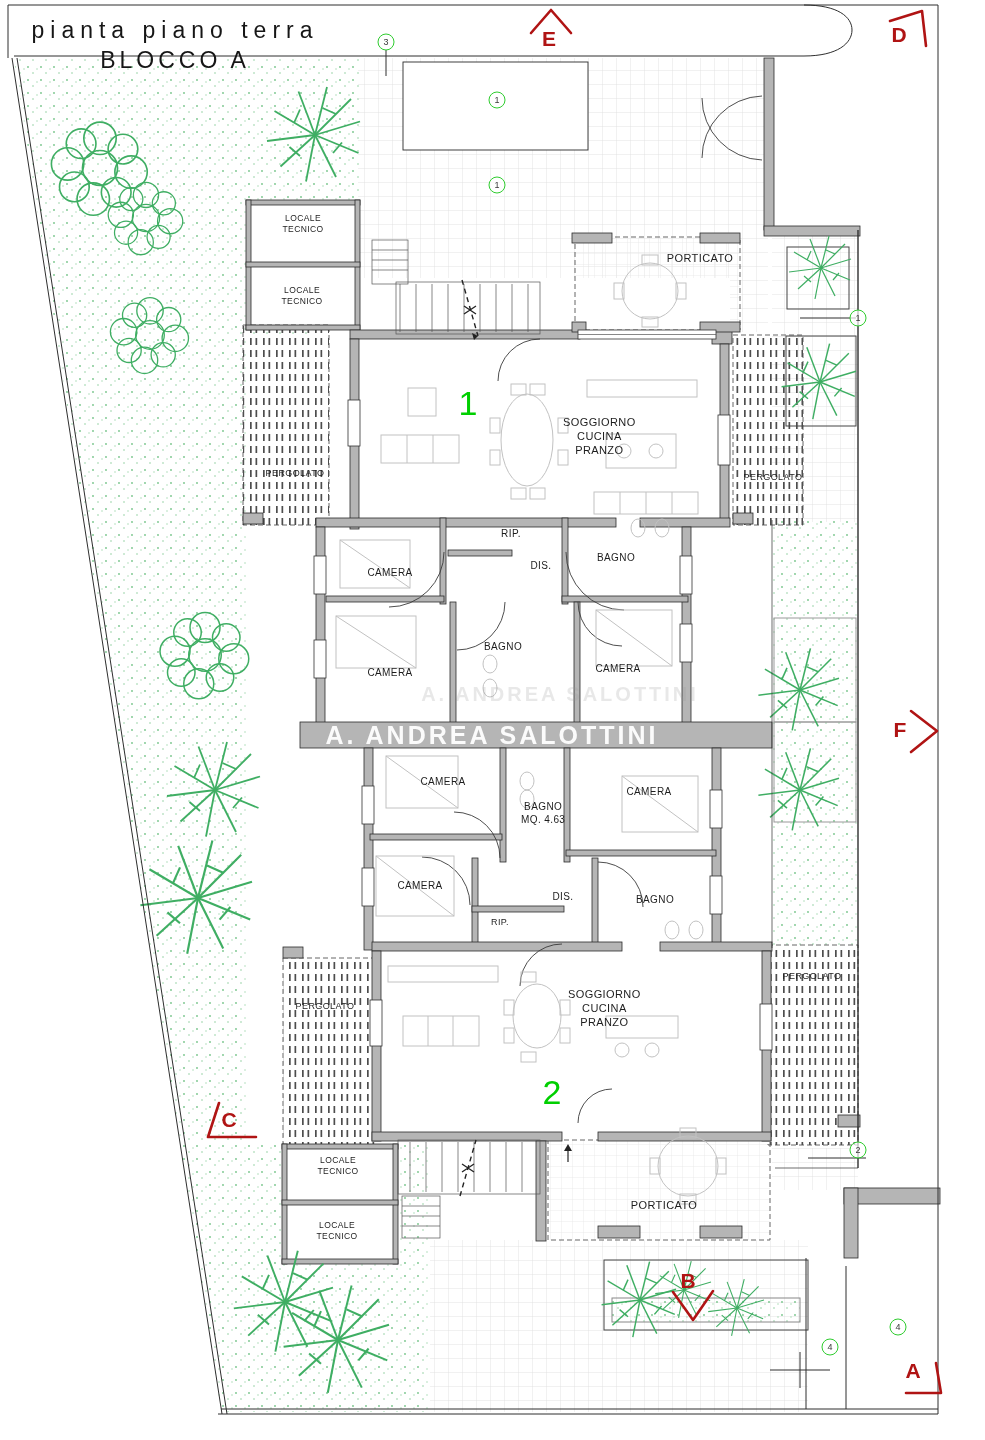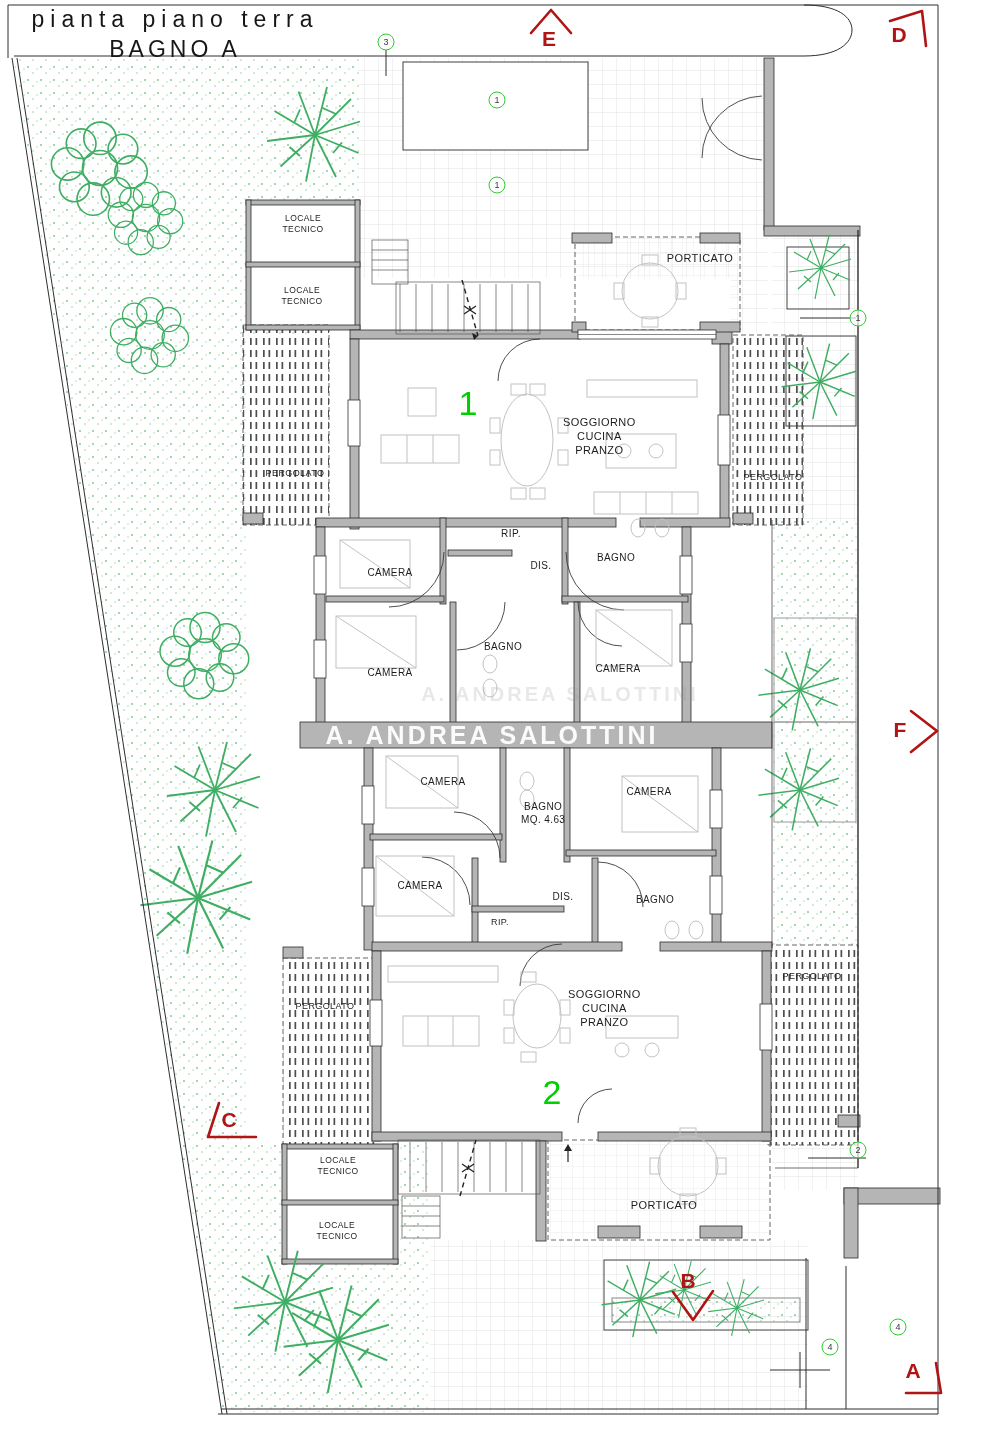--- a/index.html
+++ b/index.html
@@ -19,21 +19,21 @@
   .plan-label{position:absolute;transform:translate(-50%,-50%);color:#1d1d1d;
     letter-spacing:0.4px;text-align:center;white-space:pre-line;line-height:1.28;}
   .plan-label.left{transform:translateY(-50%);text-align:center;}
   .marker-letter{position:absolute;transform:translate(-50%,-50%);color:#b01414;
     font-weight:bold;font-size:21px;}
   .circled-num{position:absolute;transform:translate(-50%,-50%);width:15px;height:15px;
     border:1.6px solid #2ecc2e;border-radius:50%;color:#3a3a3a;font-size:9px;
     line-height:15px;text-align:center;background:rgba(255,255,255,.7);}
   .unit-num{position:absolute;transform:translate(-50%,-50%);color:#00cf00;
     font-size:34px;font-weight:500;}
-  .title-block{position:absolute;left:30px;top:6px;width:290px;text-align:center;color:#161616;}
+  .title-block{position:absolute;left:30px;top:17px;width:290px;text-align:center;color:#161616;}
   .title-line1{font-size:23px;letter-spacing:6px;}
   .title-line2{font-size:23px;letter-spacing:4px;margin-top:3px;}
   .watermark{position:absolute;left:492px;top:735px;transform:translate(-50%,-50%);
     color:rgba(255,255,255,.95);font-size:25px;font-weight:bold;letter-spacing:3px;
     white-space:nowrap;}
   .watermark-faint{position:absolute;left:560px;top:694px;transform:translate(-50%,-50%);
     color:rgba(150,150,150,.22);font-size:20px;font-weight:bold;letter-spacing:3px;white-space:nowrap;}
 </style>
 </head>
 <body>
@@ -395,21 +395,21 @@
     <polyline points="673,1292 693,1320 713,1291"></polyline>
     <polyline points="936,1363 941,1393 906,1393"></polyline>
   </g>
 </svg>
 
 <div class="watermark-faint">A.  ANDREA SALOTTINI</div>
 <div class="watermark">A.  ANDREA SALOTTINI</div>
 
 <div class="title-block">
   <div class="title-line1">pianta piano terra</div>
-  <div class="title-line2">BAGNO A</div>
+  <div class="title-line2">BLOCCO A</div>
 </div>
 
 <div id="label-layer">
       <div class="plan-label" style="font-size: 8.5px; left: 303px; top: 224px;">LOCALE
 TECNICO</div>
       <div class="plan-label" style="font-size: 8.5px; left: 302px; top: 296px;">LOCALE
 TECNICO</div>
       <div class="plan-label" style="font-size: 11px; left: 700px; top: 258px;">PORTICATO</div>
       <div class="plan-label left" style="font-size: 11px; left: 563px; top: 436px;">SOGGIORNO
 CUCINA

